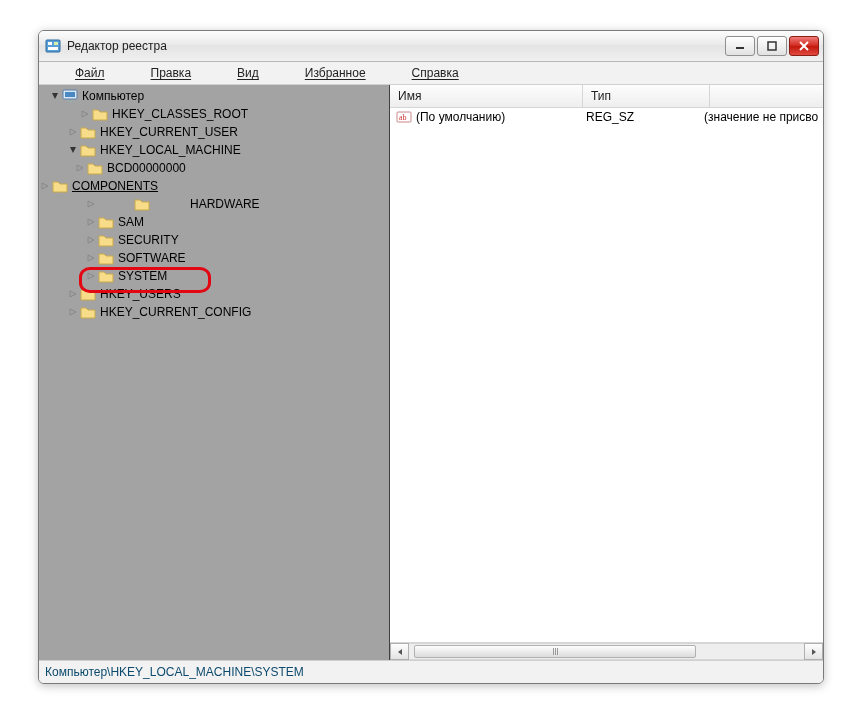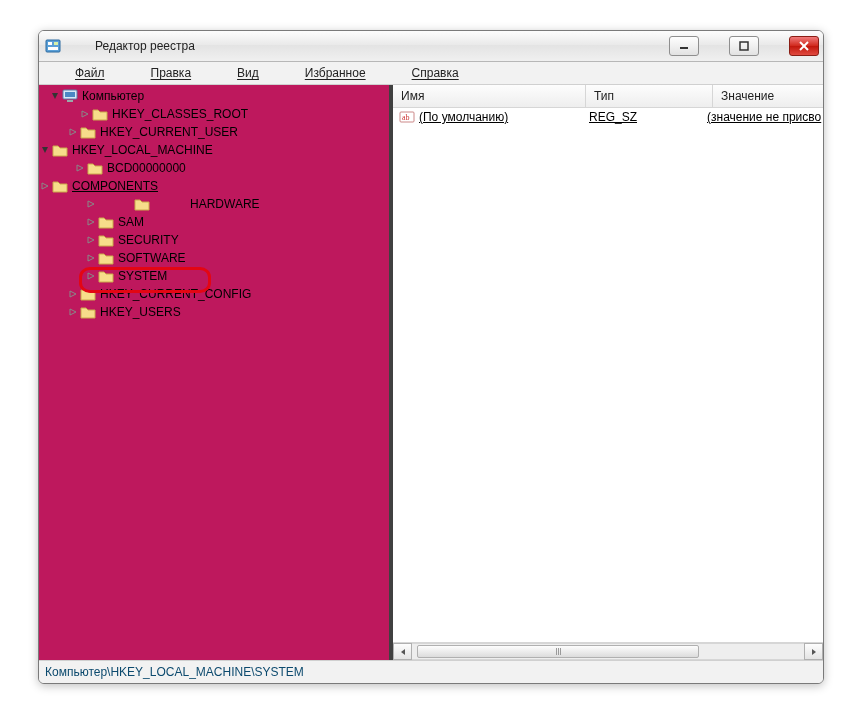--- a/index.html
+++ b/index.html
@@ -28,21 +28,20 @@
   }
 
   
   .titlebar {
     height: 30px;
     background: linear-gradient(#fdfdfd,#eaeaea 45%,#e3e3e3 46%,#f0f0f0);
     border-bottom: 1px solid #b7b7b7;
     display: flex;
     align-items: center;
     padding: 0 4px 0 6px;
-    gap: 28px;
   }
   .title-icon {
     width: 16px; height: 16px; margin-right: 6px;
   }
   .title-text { color:#222; }
   .title-spacer { flex:1; }
   .title-btn {
     width: 28px; height: 18px;
     border: 1px solid #8f8f8f;
     border-radius: 3px;
@@ -70,23 +69,23 @@
   .menu-item { color:#222; text-decoration: underline; text-decoration-skip-ink:none; text-underline-offset:2px;margin-left:32px;}
 
   
   .main {
     flex:1;
     display:flex;
     min-height:0;
   }
   .tree-pane {
     width: 350px;
-    border-right:4px solid #404040;
+    border-right:1px solid #404040;
     overflow:hidden;
-    background:#be185d;
+    background:#a3a3a3;
     padding-top:2px;
   }
   .list-pane {
     flex:1;
     display:flex;
     flex-direction:column;
     min-width:0;
     background:#fff;
   }
 
@@ -125,21 +124,21 @@
     border-right:1px solid #d6d6d6;
     display:flex;align-items:center;
     padding:0 8px;
     color:#222;
   }
   .col.name { width:176px; }
   .col.type { width:110px; }
   .col.value { flex:1; border-right:none;}
 
   
-  .list-body { flex:1; overflow:hidden;text-decoration:underline; }
+  .list-body { flex:1; overflow:hidden; }
   .row {
     display:flex;align-items:center;height:18px;
     padding-left:6px;
   }
   .row-icon { width:16px;height:16px;margin-right:4px; }
   .row .c-name { width:170px; }
   .row .c-type { width:118px; }
   .row .c-value { flex:1; white-space:nowrap; overflow:hidden; }
 
   
@@ -246,21 +245,21 @@
               <svg viewBox="0 0 8 8">
                 <polygon points="1,1 7,4 1,7" fill="none" stroke="#888"></polygon>
               </svg>
             </span>
           <span class="folder"><svg viewBox="0 0 16 14">
                 <path d="M1 3h5l2 2h7v8H1z" fill="#f7dd8a" stroke="#caa94a"></path>
               </svg></span>
           <span class="node-label">HKEY_CURRENT_USER</span>
         </div>
 
-        <div class="node" style="">
+        <div class="node" style="padding-left:28px;">
           <span class="expander">
               <svg viewBox="0 0 8 8">
                 <polygon points="1,1 7,1 4,7" fill="#333"></polygon>
               </svg>
             </span>
           <span class="folder"><svg viewBox="0 0 16 14">
                 <path d="M1 3h5l2 2h7v8H1z" fill="#f7dd8a" stroke="#caa94a"></path>
               </svg></span>
           <span class="node-label">HKEY_LOCAL_MACHINE</span>
         </div>
@@ -345,44 +344,43 @@
 
         <div class="node" style="padding-left:28px;">
           <span class="expander">
               <svg viewBox="0 0 8 8">
                 <polygon points="1,1 7,4 1,7" fill="none" stroke="#888"></polygon>
               </svg>
             </span>
           <span class="folder"><svg viewBox="0 0 16 14">
                 <path d="M1 3h5l2 2h7v8H1z" fill="#f7dd8a" stroke="#caa94a"></path>
               </svg></span>
+          <span class="node-label">HKEY_USERS</span>
+        </div>
+
+        <div class="node" style="padding-left:28px;">
+          <span class="expander">
+              <svg viewBox="0 0 8 8">
+                <polygon points="1,1 7,4 1,7" fill="none" stroke="#888"></polygon>
+              </svg>
+            </span>
+          <span class="folder"><svg viewBox="0 0 16 14">
+                <path d="M1 3h5l2 2h7v8H1z" fill="#f7dd8a" stroke="#caa94a"></path>
+              </svg></span>
           <span class="node-label">HKEY_CURRENT_CONFIG</span>
-        </div>
-
-        <div class="node" style="padding-left:28px;">
-          <span class="expander">
-              <svg viewBox="0 0 8 8">
-                <polygon points="1,1 7,4 1,7" fill="none" stroke="#888"></polygon>
-              </svg>
-            </span>
-          <span class="folder"><svg viewBox="0 0 16 14">
-                <path d="M1 3h5l2 2h7v8H1z" fill="#f7dd8a" stroke="#caa94a"></path>
-              </svg></span>
-          <span class="node-label">HKEY_USERS</span>
         </div>
 
         <div class="highlight-ring" style="left:40px;top:180px;width:126px;height:20px;"></div>
       </div>
     </div>
 
     <div class="list-pane">
       <div class="list-header">
         <div class="col name">Имя</div>
         <div class="col type">Тип</div>
-        <div class="col value">Значение</div>
       </div>
       <div class="list-body">
         <div class="row">
           <span class="row-icon">
             <svg viewBox="0 0 16 16">
                 <rect x="1" y="3" width="14" height="10" rx="1" fill="#fff" stroke="#c88"></rect>
                 <text x="3" y="11" font-size="8" fill="#c33" font-family="Tahoma">ab</text>
               </svg>
           </span>
           <span class="c-name">(По умолчанию)</span>

